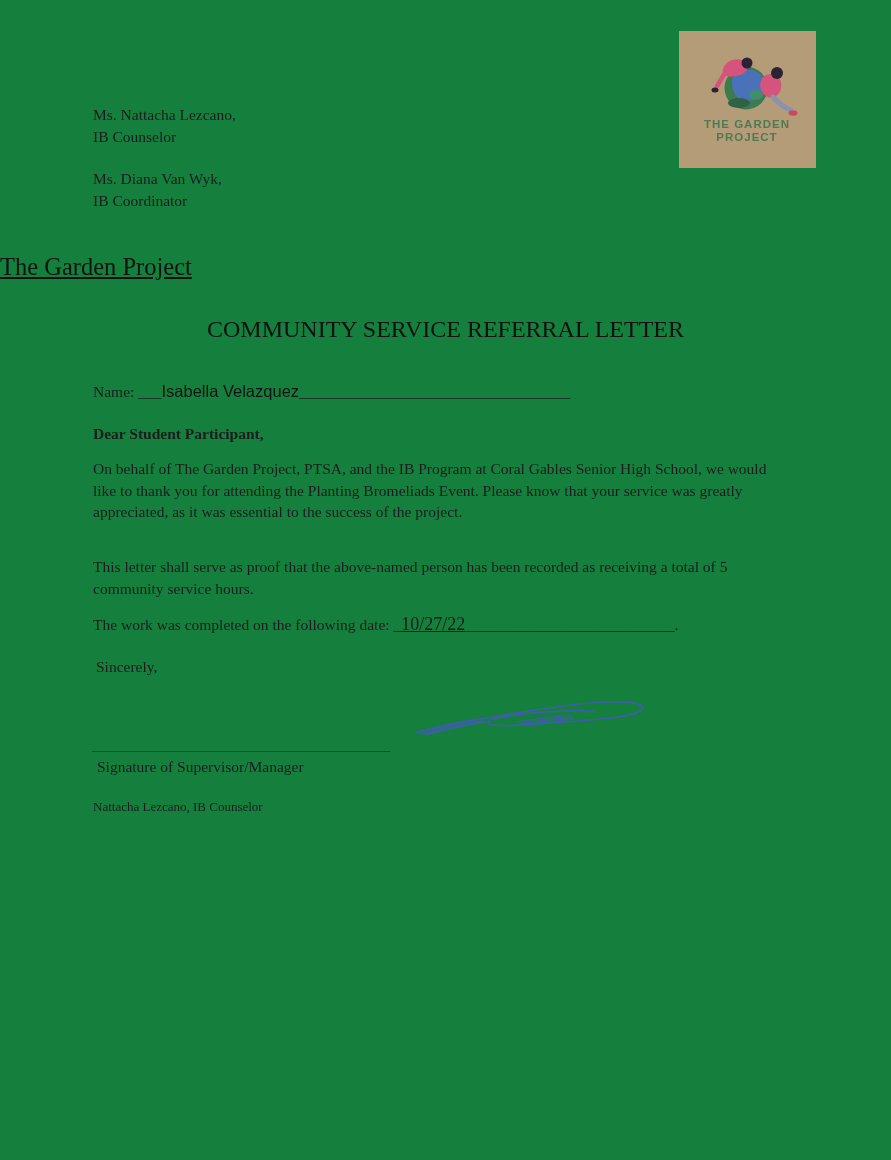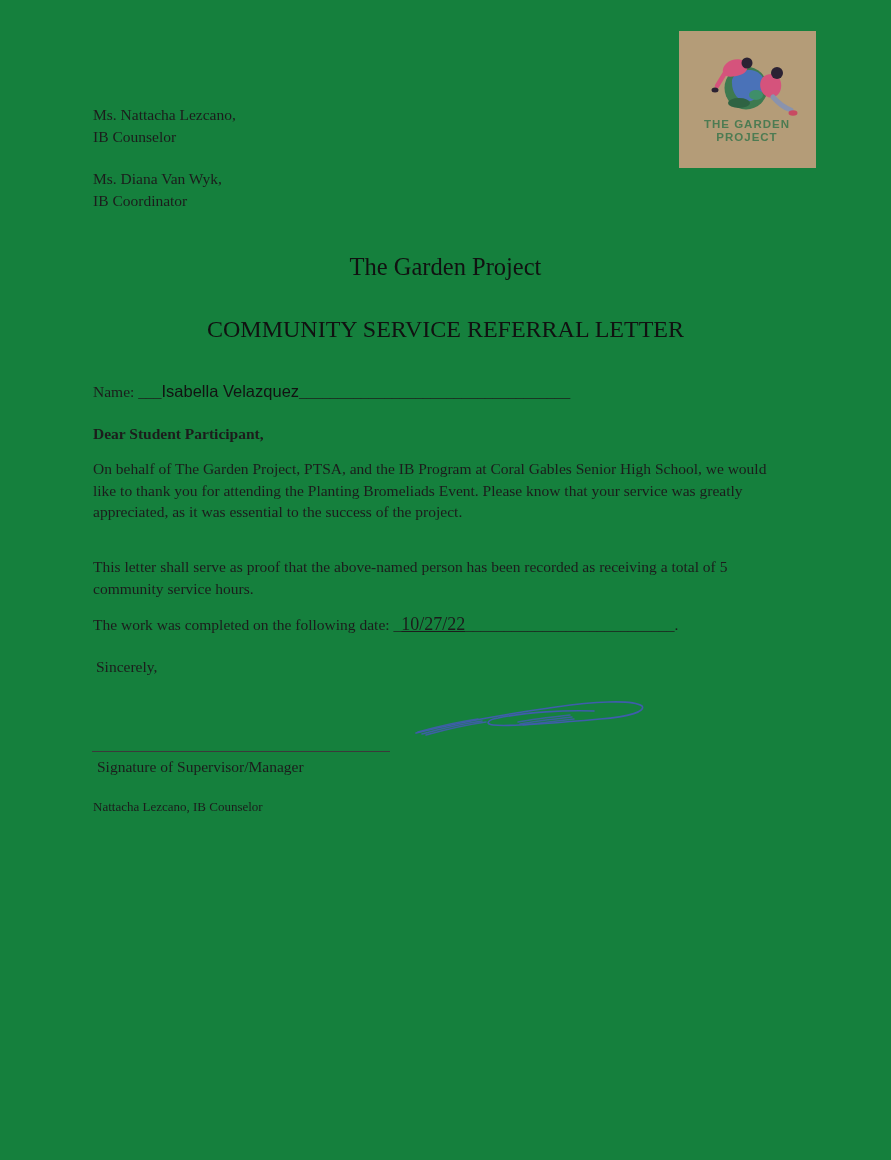--- a/index.html
+++ b/index.html
@@ -31,24 +31,25 @@
     line-height: 21.5px;
   }
   .addr-1 { top: 104px; }
   .addr-2 { top: 168px; }
 
   
   .doc-title {
     position: absolute;
     left: 0; top: 252px;
     width: 100%;
-    text-align: center;
+    text-align: left;
     font-size: 24.5px;
     line-height: 30px;
     color: #111111;
+    text-decoration: underline;
   }
   .doc-subtitle {
     position: absolute;
     left: 0; top: 316px;
     width: 100%;
     text-align: center;
     font-size: 24px;
     line-height: 26px;
     color: #111111;
   }

